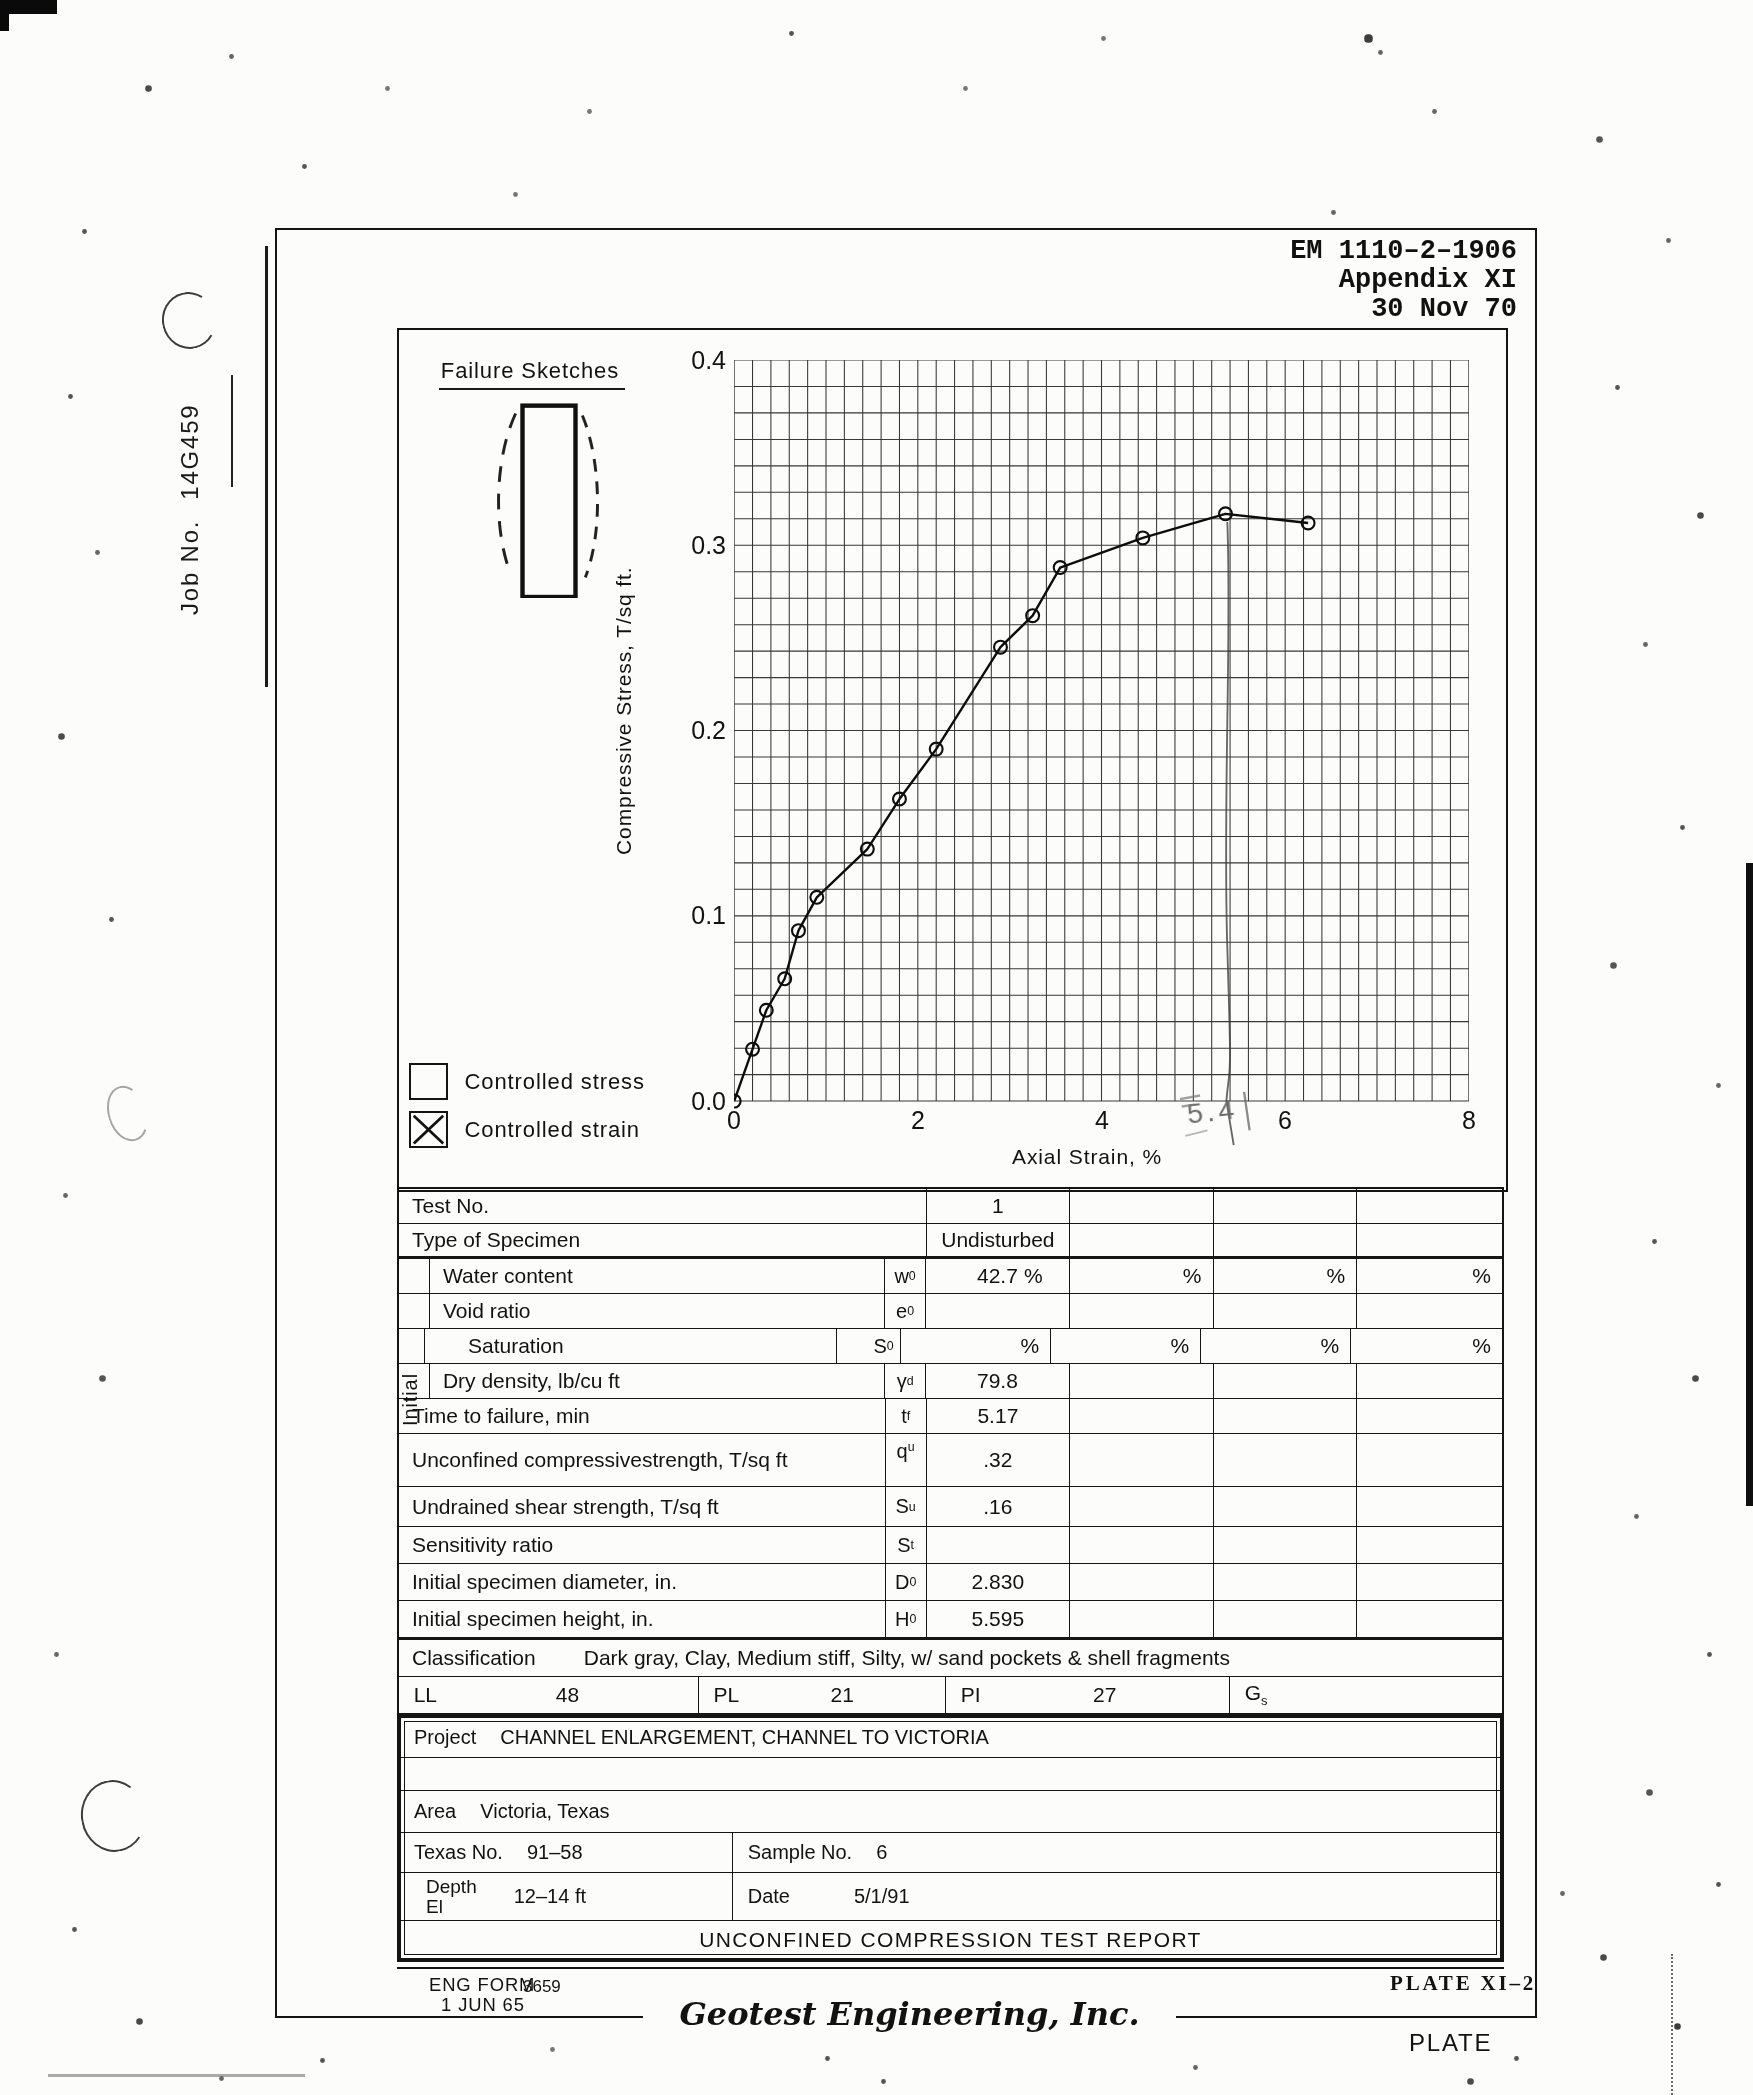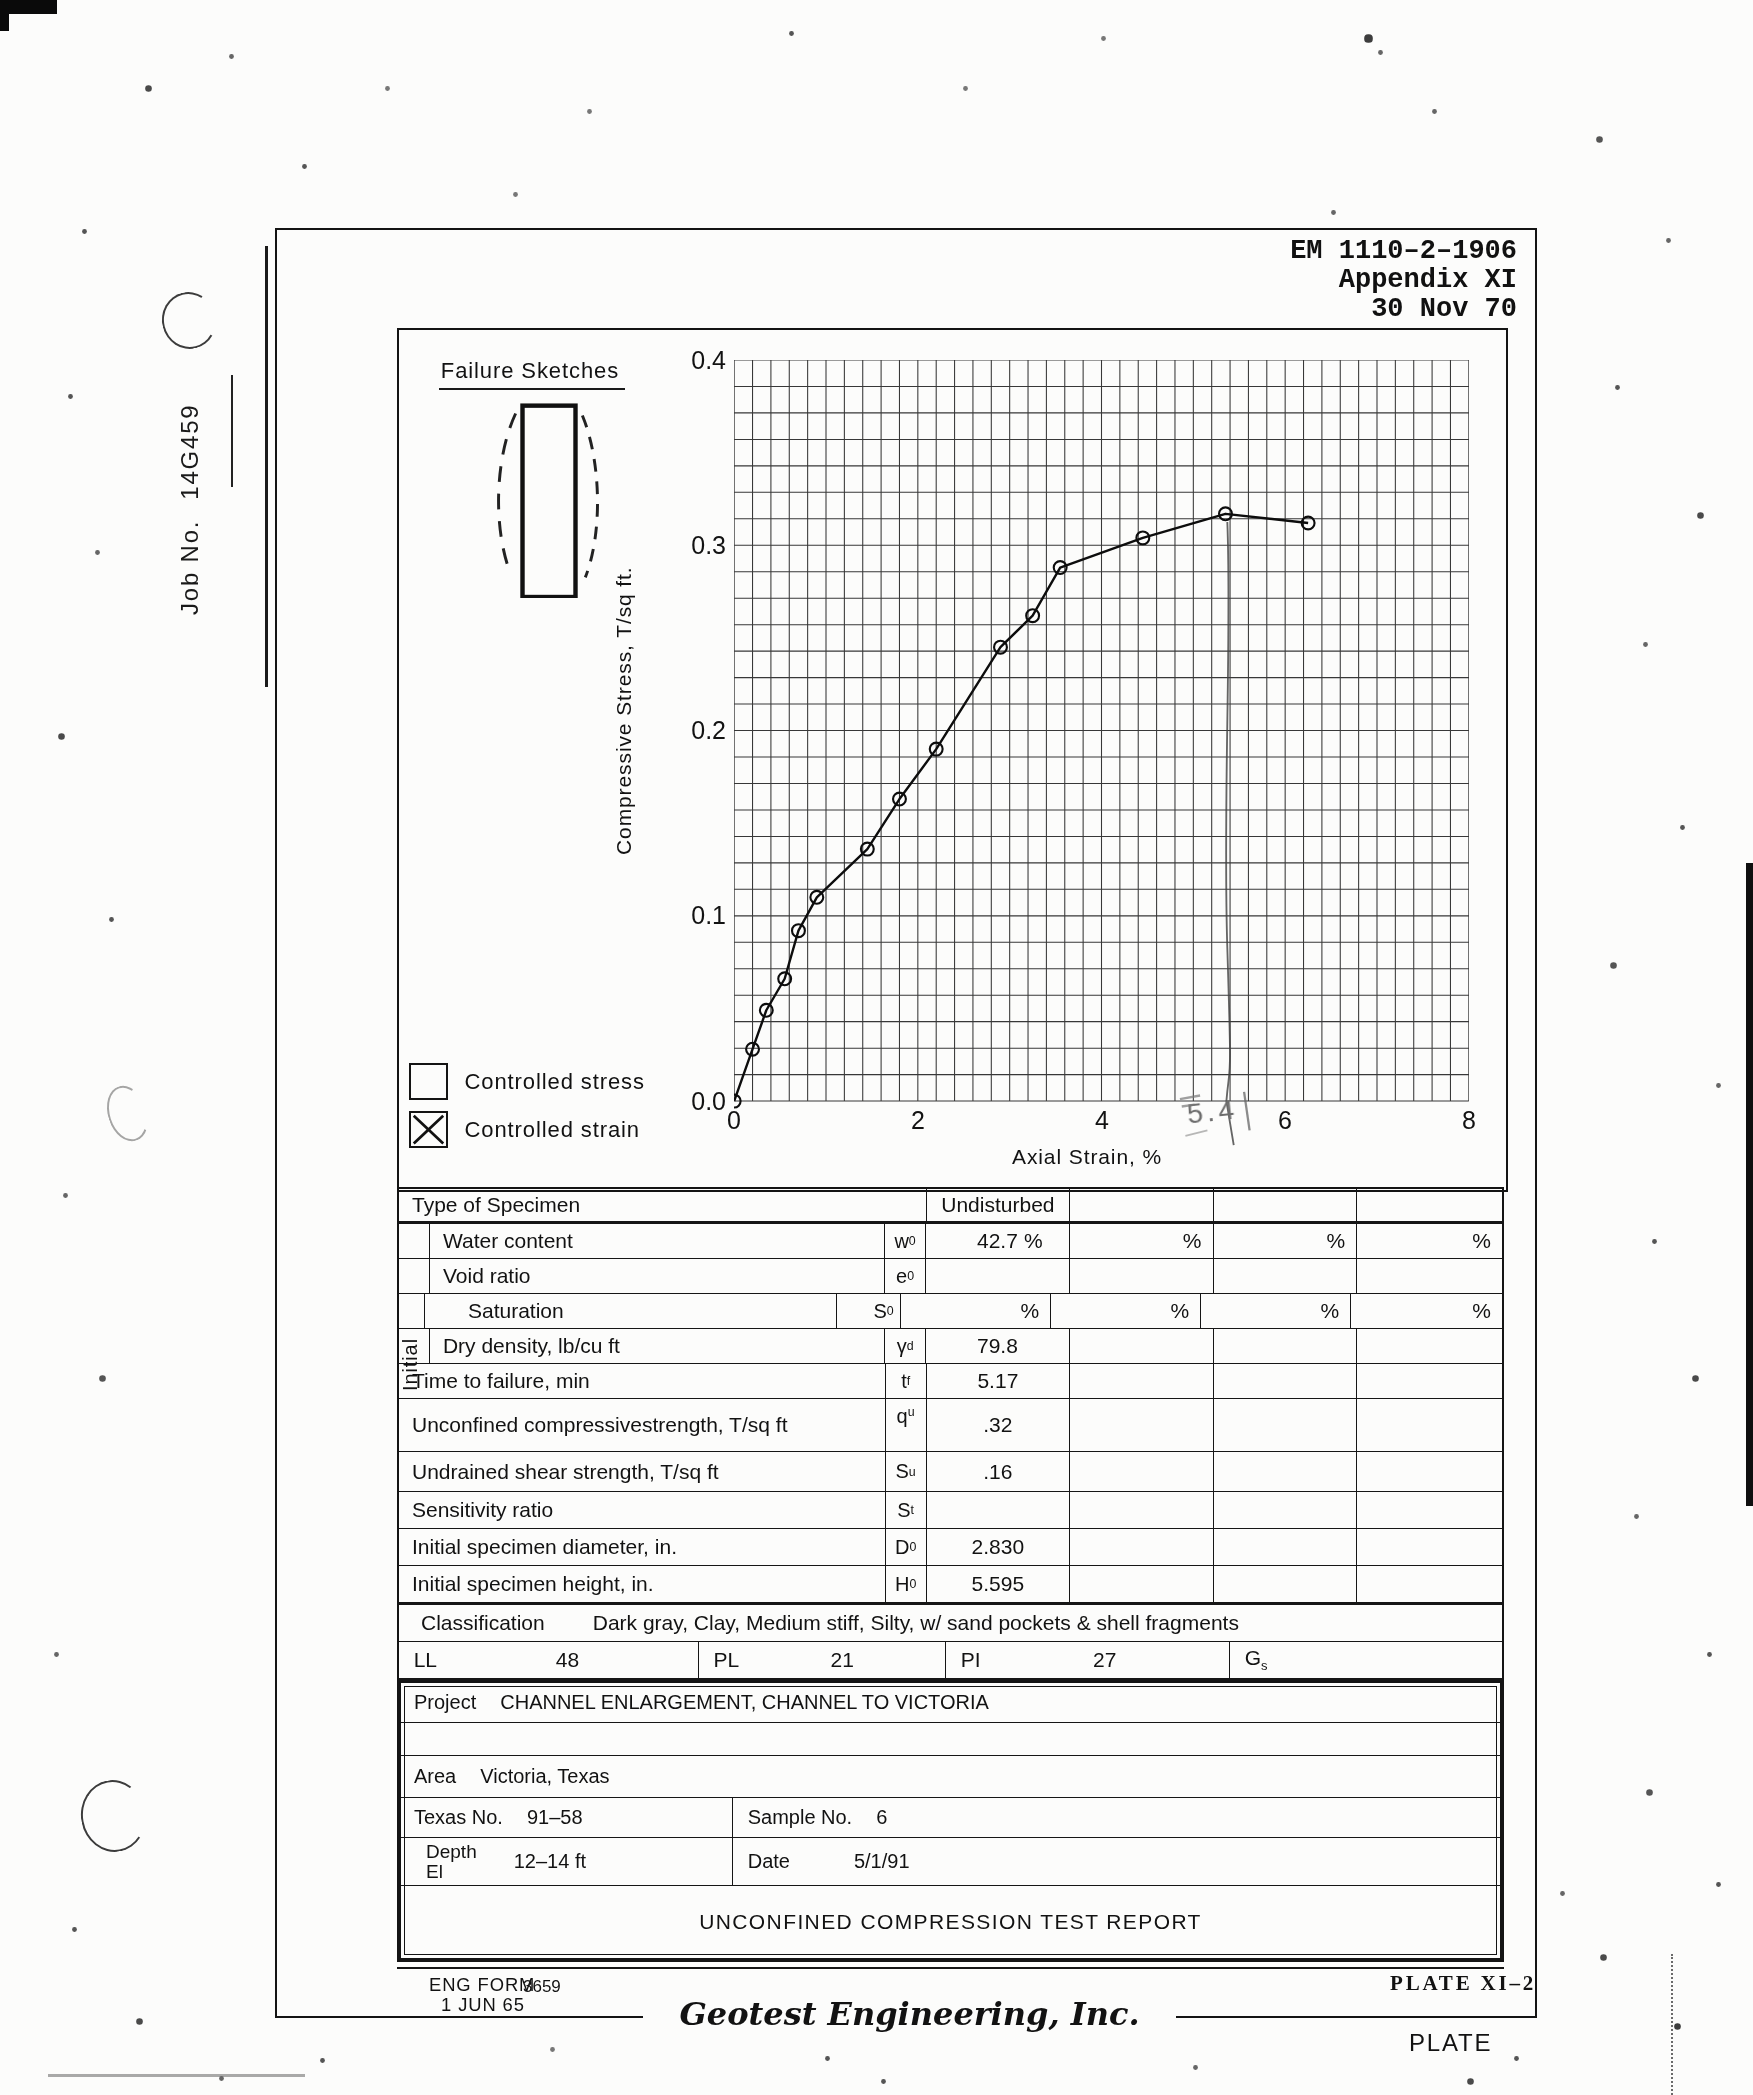--- a/index.html
+++ b/index.html
@@ -212,20 +212,29 @@
     <div class="abs hand-note">5.4</div>
     <svg class="abs hand-stray" width="83" height="55" viewBox="0 0 90 60">
       <path d="M4 10 L26 6 M6 18 L20 16" stroke="#777" stroke-width="2.5" fill="none" opacity=".7"></path>
       <path d="M74 2 L80 44" stroke="#666" stroke-width="2.5" fill="none" opacity=".75"></path>
       <path d="M10 50 L34 44" stroke="#888" stroke-width="2" fill="none" opacity=".6"></path>
     </svg>
   </div>
 
   <div class="abs tbl">
 
+    <div class="trow" style="height:35px;">
+      <div class="tcell lblcell" style="width:529px;">Test No.</div>
+      <div class="tcell vcell" style="width:144px;">
+          <span>1</span>
+        </div>
+      <div class="tcell vcell" style="width:144px;"></div>
+      <div class="tcell vcell" style="width:144px;"></div>
+      <div class="tcell vcell" style="width:145px;"></div>
+    </div>
 
     <div class="trow thick" style="height:35px;">
       <div class="tcell lblcell" style="width:529px;">Type of Specimen</div>
       <div class="tcell vcell" style="width:144px;">
           <span>Undisturbed</span>
         </div>
       <div class="tcell vcell" style="width:144px;"></div>
       <div class="tcell vcell" style="width:144px;"></div>
       <div class="tcell vcell" style="width:145px;"></div>
     </div>
@@ -385,21 +394,21 @@
           <sub>0</sub>
         </div>
       <div class="tcell vcell" style="width:144px;">
           <span>5.595</span>
         </div>
       <div class="tcell vcell" style="width:144px;"></div>
       <div class="tcell vcell" style="width:144px;"></div>
       <div class="tcell vcell" style="width:145px;"></div>
     </div>
 
-    <div class="trow" style="height:37px;padding-left:9px;">
+    <div class="trow" style="height:37px;">
       <div class="tcell classcell" style="width:100%;border-right:none;">
         <span>Classification</span>
         <span class="cl-desc">Dark gray, Clay, Medium stiff, Silty, w/ sand pockets &amp; shell fragments</span>
       </div>
     </div>
 
     <div class="trow thick" style="height:39px;">
       <div class="tcell atl" style="width:301px;">
           <span>LL</span>
           <span class="atv">48</span>

